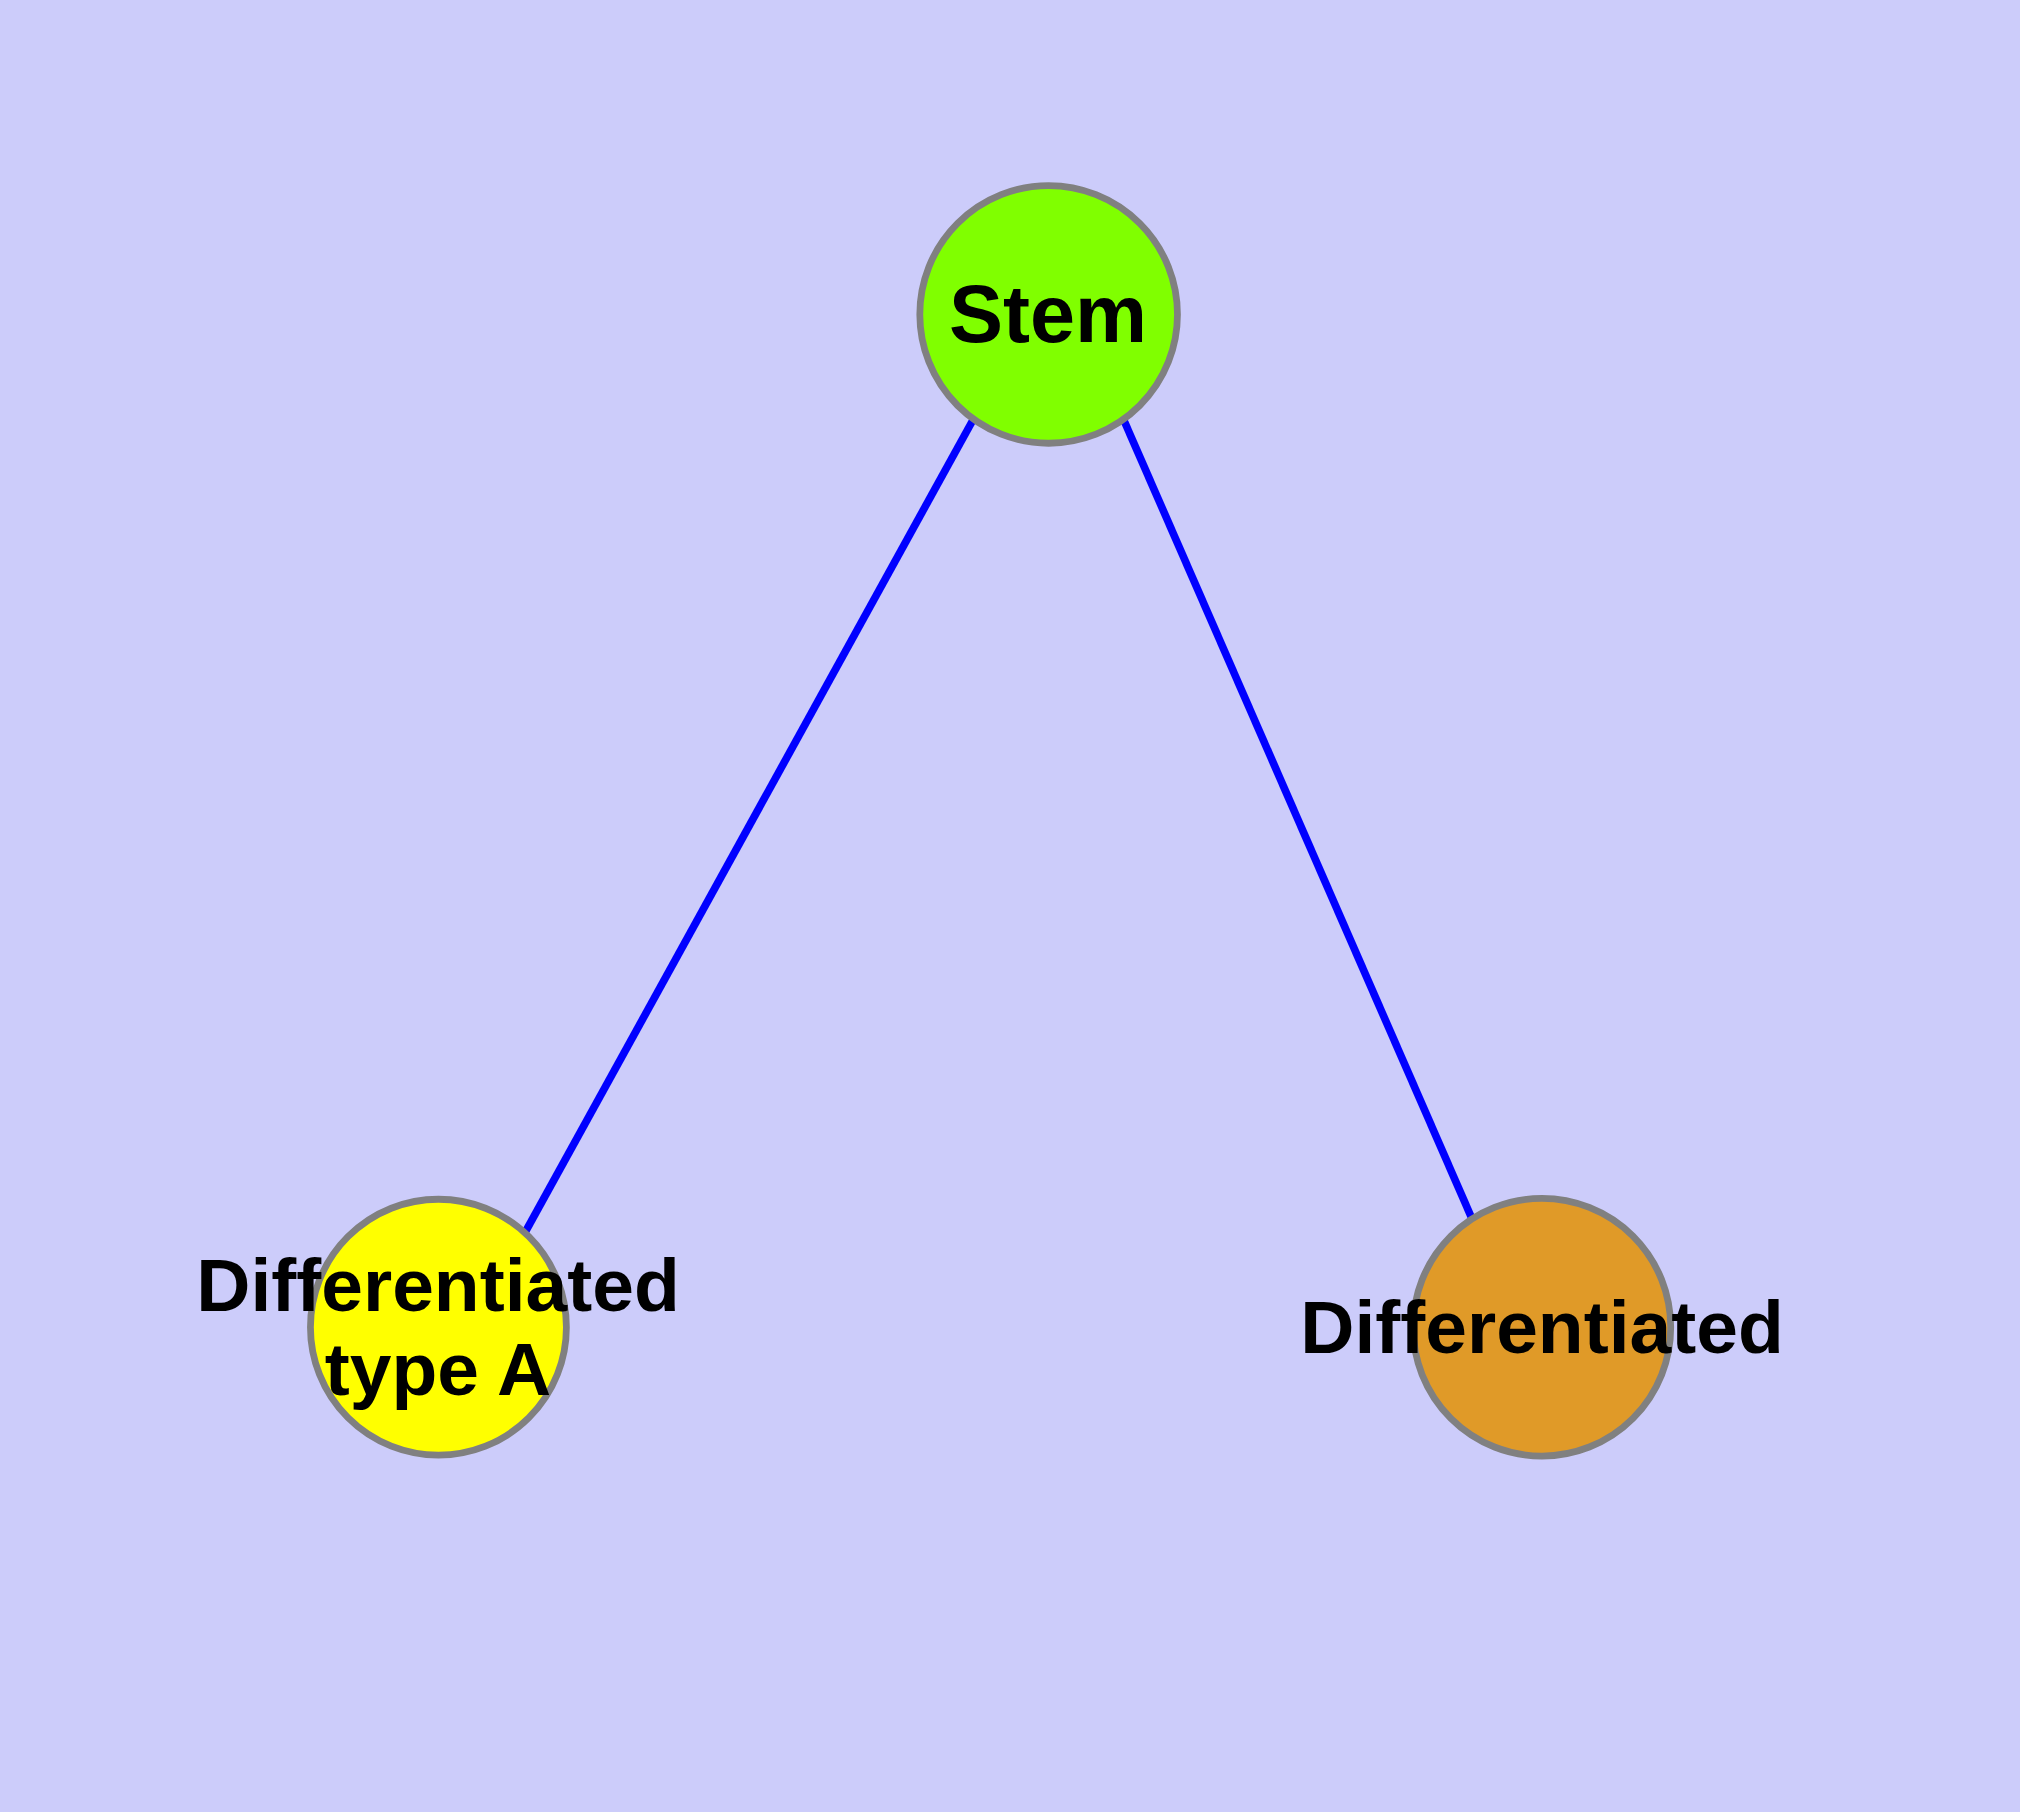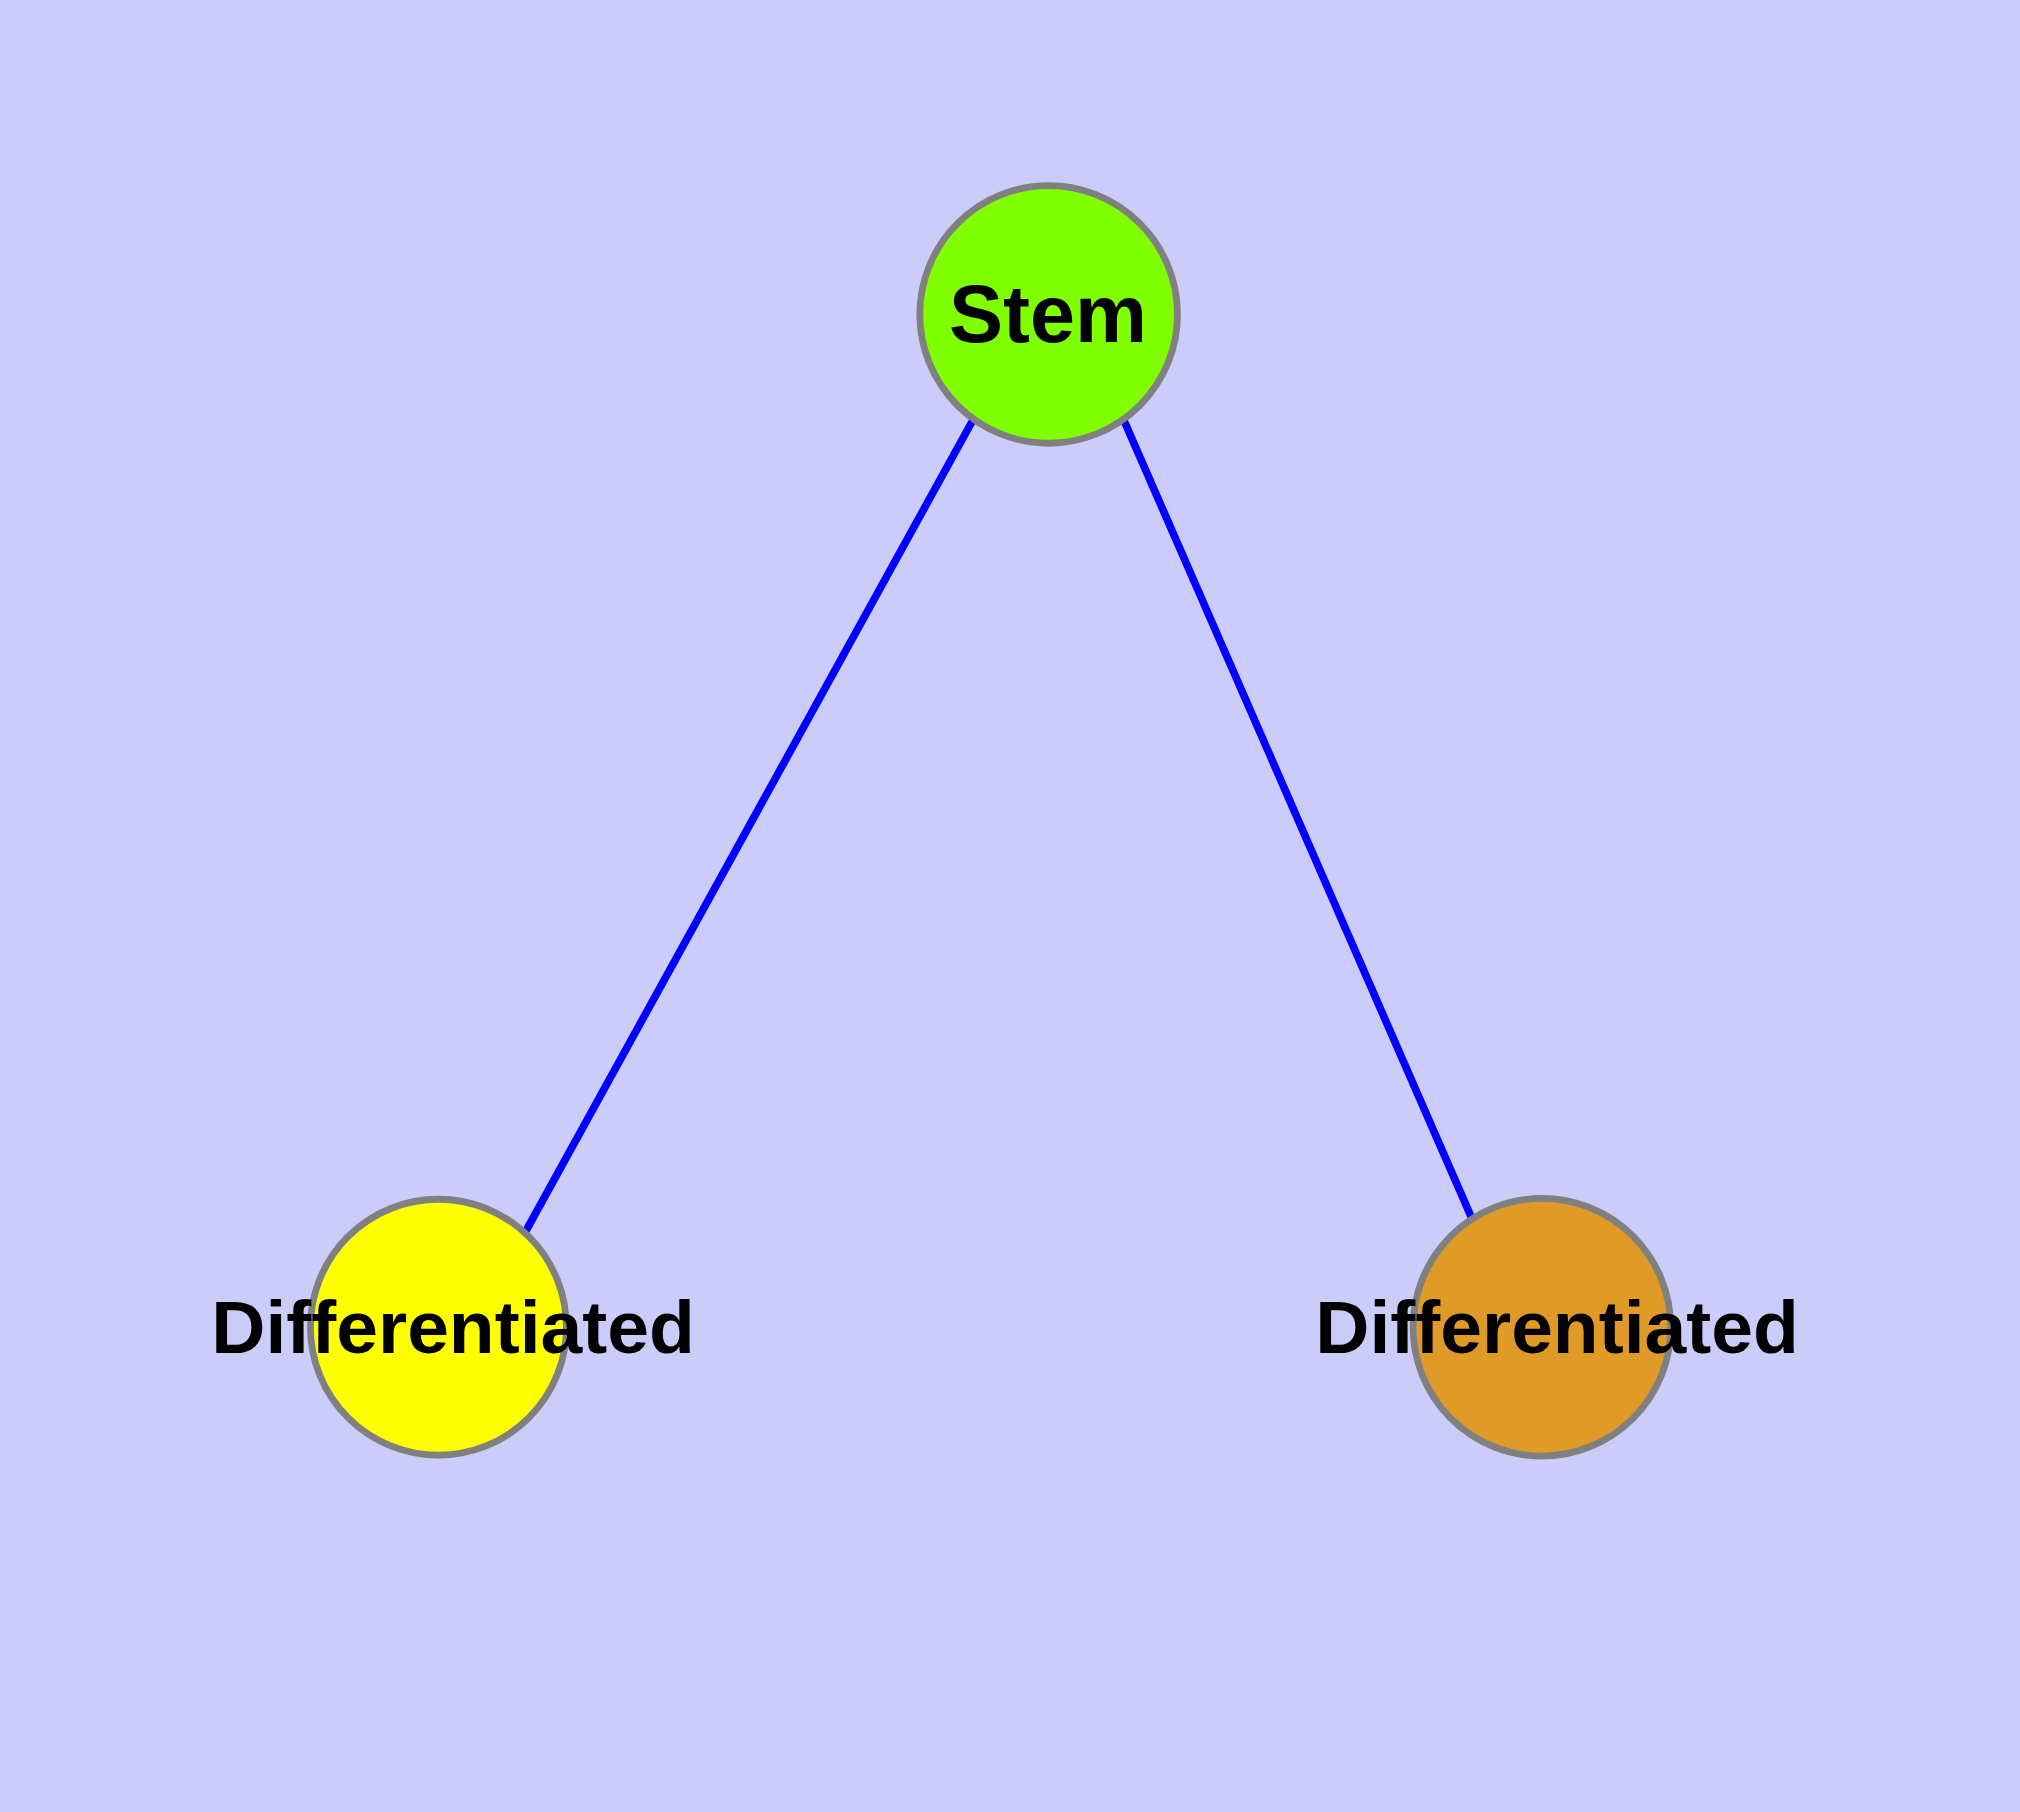--- a/index.html
+++ b/index.html
@@ -37,21 +37,20 @@
     white-space: nowrap;
     line-height: 1.12;
     pointer-events: none;
     transform: translate(-50%, -50%);
   }
   .node-label.root-label {
     font-size: 81px;
   }
   .node-label.leaf-label {
     font-size: 75px;
-    margin-left: 15px;
   }
 </style>
 </head>
 <body style="width: 2021px; height: 1812px; background: rgb(204, 204, 250);">
 
 <div id="graph-canvas" style="width: 2021px; height: 1812px; background: rgb(204, 204, 250);">
 
   <svg id="graph-svg" viewBox="0 0 2384 2138" style="width: 2021px; height: 1812px;">
     <g id="edge-layer">
         <line x1="1148" y1="495" x2="616" y2="1460" stroke="#0000ff" stroke-width="9" stroke-linecap="butt"></line>
@@ -63,20 +62,21 @@
         <circle cx="1819" cy="1566" r="152" fill="#e09a28" stroke="#808080" stroke-width="8"></circle>
       </g>
   </svg>
 
   <div id="label-layer">
       <div class="node-label root-label" style="left: 1048px; top: 314px; font-size: 81px; color: rgb(0, 0, 0);">
         <div>Stem</div>
       </div>
       <div class="node-label leaf-label" style="left: 438px; top: 1327px; font-size: 75px; color: rgb(0, 0, 0);">
         <div>Differentiated</div>
+        <div>type A</div>
       </div>
       <div class="node-label leaf-label" style="left: 1542px; top: 1327px; font-size: 75px; color: rgb(0, 0, 0);">
         <div>Differentiated</div>
       </div>
     </div>
 
 </div>
 
 
 </body></html>

